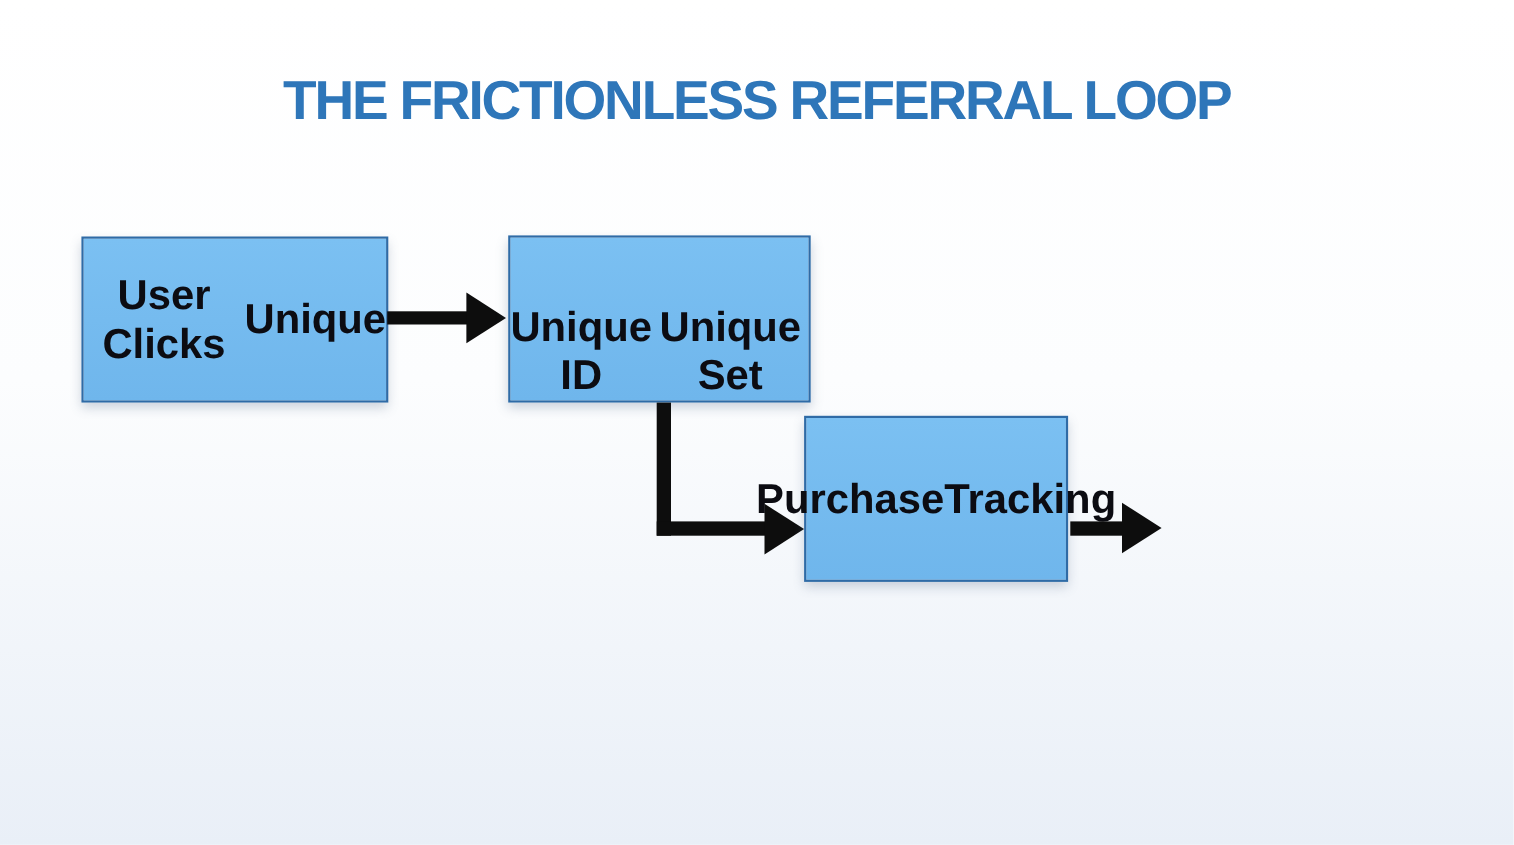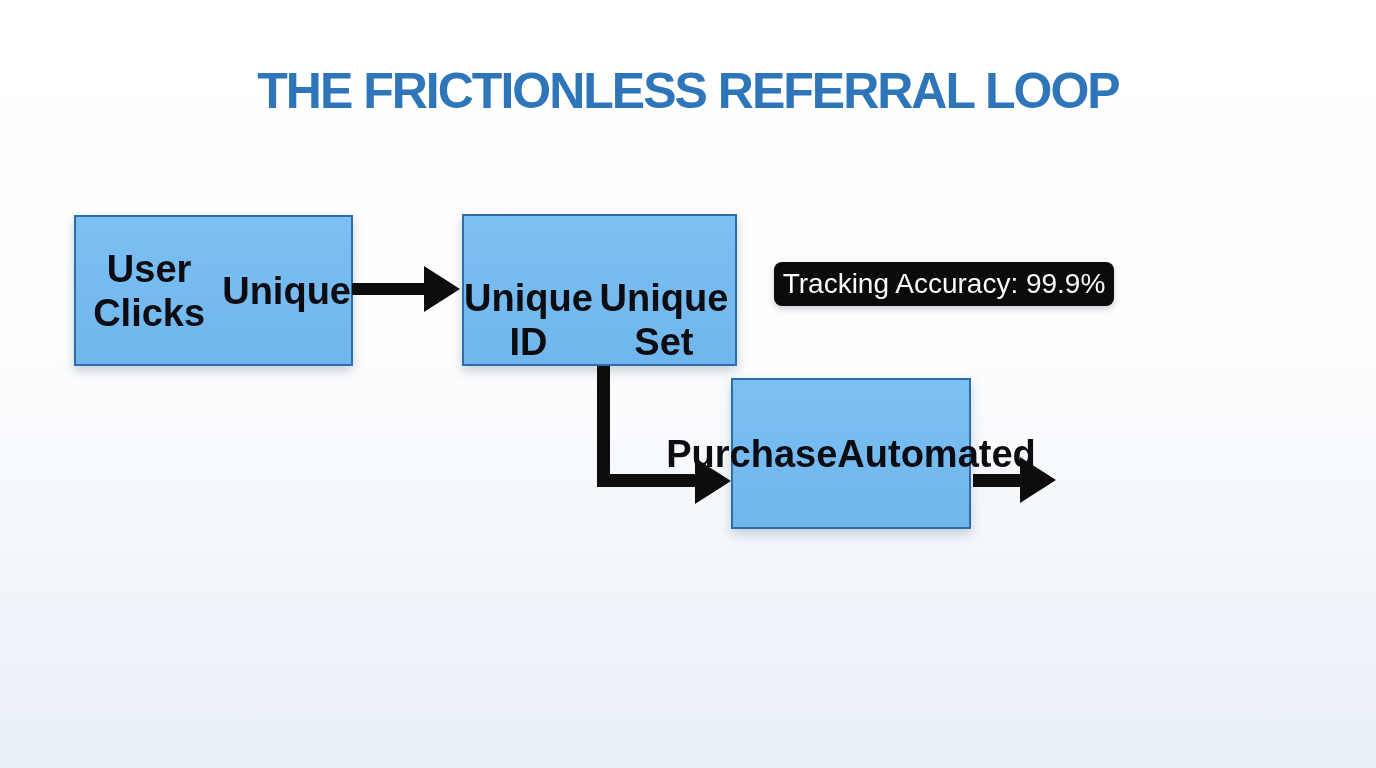--- a/index.html
+++ b/index.html
@@ -100,30 +100,27 @@
   </div>
 
   <div class="arrow-shaft a1-shaft"></div>
   <div class="arrow-head a1-head"></div>
 
   <div class="node node-2">
     <span>Unique ID</span>
     <span>Unique Set</span>
   </div>
 
-  <div class="badge">
-    <span>Tracking Accuracy: 99.9%</span>
-  </div>
 
   <div class="arrow-shaft a2-vert"></div>
   <div class="arrow-shaft a2-horiz"></div>
   <div class="arrow-head a2-head"></div>
 
   <div class="node node-3">
     <span>Purchase</span>
-    <span>Automated</span>
+    <span>Tracking</span>
   </div>
 
   <div class="arrow-shaft a3-shaft"></div>
   <div class="arrow-head a3-head"></div>
 
 
 </div>
 
 </body></html>

